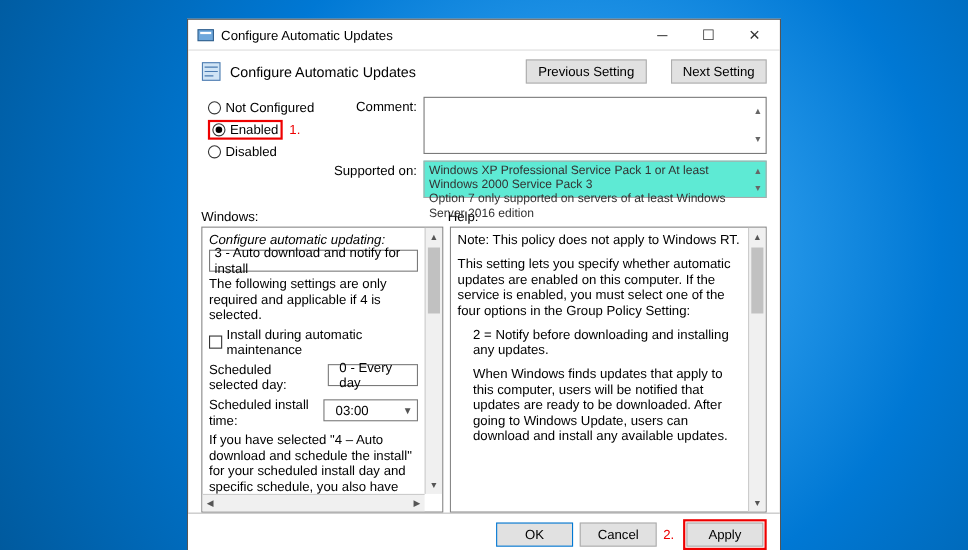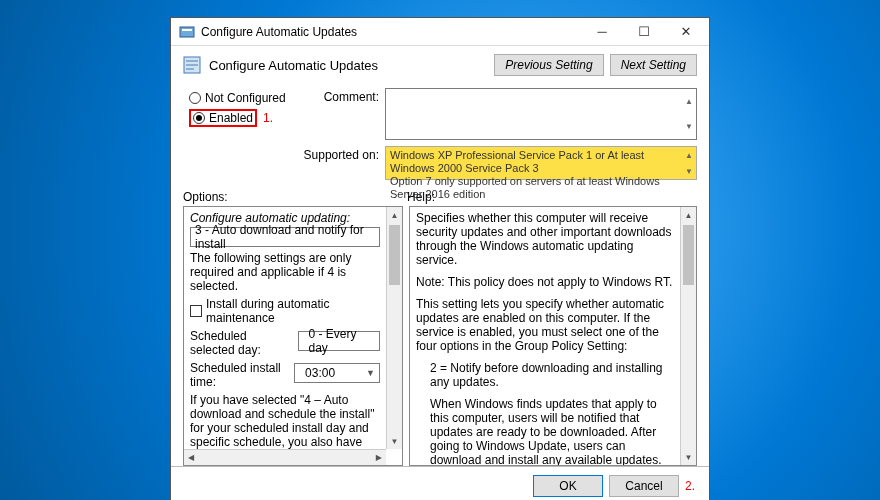--- a/index.html
+++ b/index.html
@@ -35,21 +35,21 @@
     width: 42px; height: 28px;
     display: flex; align-items: center; justify-content: center;
     font-size: 13px; color: #333;
   }
   .header-row {
     display: flex; align-items: center;
     padding: 8px 12px 8px 12px;
   }
   .header-row .hicon { width: 18px; height: 18px; margin-right: 8px; }
   .header-row .sub { flex: 1; font-size: 13px; }
-  .navbtns { display: flex; gap: 6px; font-style: italic; }
+  .navbtns { display: flex; gap: 22px; }
   .btn {
     background: #e1e1e1; border: 1px solid #adadad;
     padding: 2px 10px; font-size: 12px; height: 22px;
     display: flex; align-items: center; justify-content: center;
   }
   .upper {
     display: flex; padding: 4px 12px 6px 18px; gap: 10px;
   }
   .radios { width: 100px; }
   .radio-row { display: flex; align-items: center; gap: 4px; height: 20px; font-size: 12px; white-space: nowrap; }
@@ -63,21 +63,21 @@
   .redbox { border: 2px solid #e00; padding: 0 2px; display: flex; align-items: center; gap: 4px; }
   .redlabel { color: #e00; font-size: 12px; margin-left: 2px; }
   .field-col { flex: 1; display: flex; flex-direction: column; gap: 6px; }
   .frow { display: flex; gap: 6px; }
   .flabel { width: 80px; text-align: right; padding-top: 2px; font-size: 12px; }
   .comment-box {
     flex: 1; height: 52px; border: 1px solid #7a7a7a; background: #fff;
     position: relative;
   }
   .supported-box {
-    flex: 1; height: 34px; border: 1px solid #aaa; background: #fde047;
+    flex: 1; height: 34px; border: 1px solid #aaa; background: #5eead4;
     font-size: 11px; padding: 2px 14px 2px 4px; line-height: 13px;
     position: relative; color: #333;
   }
   .sb-spin { position: absolute; right: 0; top: 0; bottom: 0; width: 14px;
     display: flex; flex-direction: column; }
   .sb-spin span { flex:1; display:flex; align-items:center; justify-content:center; font-size:8px; color:#666; }
   .section-heads { display: flex; padding: 4px 12px 2px 12px; gap: 10px; }
   .section-heads div:first-child { width: 214px; }
   .panels { display: flex; gap: 6px; padding: 0 12px 0 12px; flex: 1; min-height: 0; }
   .panel {
@@ -163,20 +163,24 @@
         <span class="radio-dot"></span>
         <span>Not Configured</span>
       </div>
       <div class="radio-row">
         <span class="redbox">
           <span class="radio-dot checked"></span>
           <span>Enabled</span>
         </span>
         <span class="redlabel">1.</span>
       </div>
+      <div class="radio-row">
+        <span class="radio-dot"></span>
+        <span>Disabled</span>
+      </div>
     </div>
     <div class="field-col">
       <div class="frow">
         <div class="flabel">Comment:</div>
         <div class="comment-box">
           <div class="sb-spin">
               <span>▲</span>
               <span>▼</span>
             </div>
         </div>
@@ -189,21 +193,21 @@
           <div class="sb-spin">
               <span>▲</span>
               <span>▼</span>
             </div>
         </div>
       </div>
     </div>
   </div>
 
   <div class="section-heads">
-    <div>Options:</div>
+    <div>Windows:</div>
     <div>Help:</div>
   </div>
 
   <div class="panels">
 
     <div class="panel options-panel">
       <div class="panel-inner">
         <div class="lbl">Configure automatic updating:</div>
         <div class="combo">
           <span>3 - Auto download and notify for install</span>
@@ -235,35 +239,37 @@
         <div class="arr" style="position:absolute;bottom:0;left:0;right:0;">▼</div>
       </div>
       <div class="hscroll">
         <span style="padding:0 4px;">◀</span>
         <span style="padding:0 4px;">▶</span>
       </div>
     </div>
 
     <div class="panel help-panel">
       <div class="panel-inner help-text">
-        <p>Specifies whether this computer will receive security updates and other important downloads through the Windows automatic updating service.</p>
         <p>Note: This policy does not apply to Windows RT.</p>
         <p>This setting lets you specify whether automatic updates are enabled on this computer. If the service is enabled, you must select one of the four options in the Group Policy Setting:</p>
         <p class="indent">2 = Notify before downloading and installing any updates.</p>
         <p class="indent">When Windows finds updates that apply to this computer, users will be notified that updates are ready to be downloaded. After going to Windows Update, users can download and install any available updates.</p>
 
       </div>
       <div class="vscroll">
         <div class="arr">▲</div>
         <div class="thumb"></div>
         <div class="arr" style="position:absolute;bottom:0;left:0;right:0;">▼</div>
       </div>
     </div>
 
   </div>
 
   <div class="footer">
     <div class="btn btn-ok" style="width:70px;">OK</div>
     <div class="btn" style="width:70px;">Cancel</div>
     <span class="redlabel2">2.</span>
+    <span class="apply-wrap">
+      <div class="btn" style="width:70px;">Apply</div>
+    </span>
   </div>
 
 </div>
 
 </body></html>

